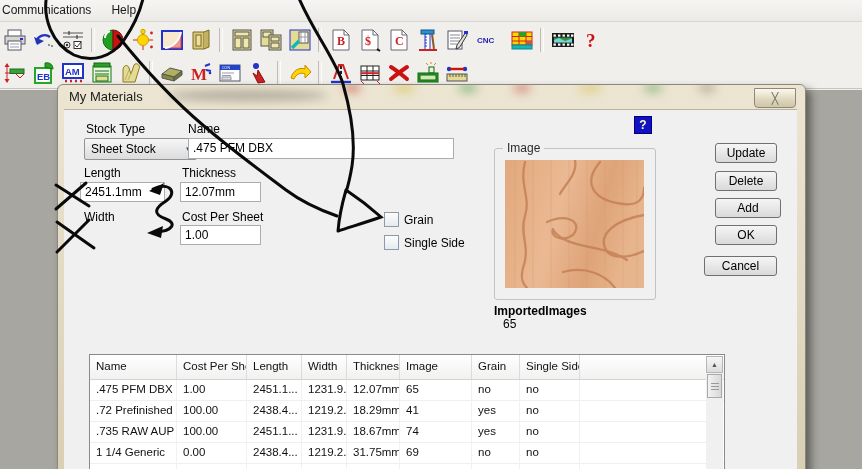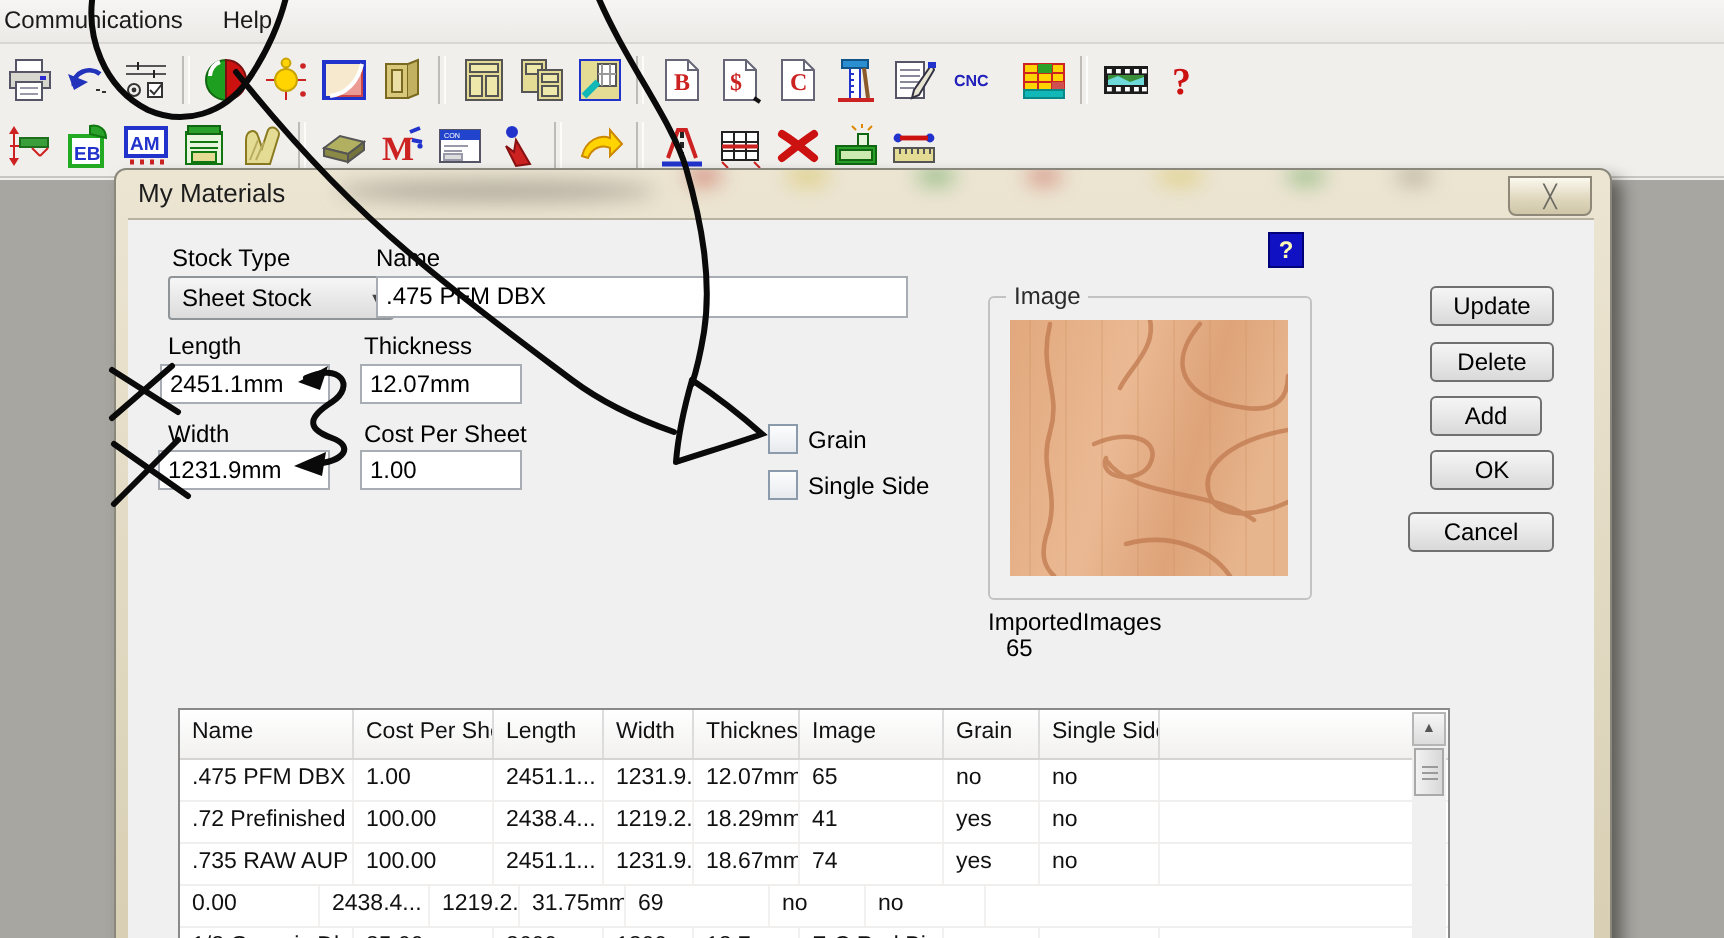--- a/index.html
+++ b/index.html
@@ -386,21 +386,20 @@
 
     <div class="helpicon" style="left:570px;top:6px;">?</div>
 
     <span class="lbl" style="left:20px;top:56px;">Length</span>
     <div class="tbx" style="left:16px;top:72px;width:85px;height:20px;">2451.1mm</div>
 
     <span class="lbl" style="left:118px;top:56px;">Thickness</span>
     <div class="tbx" style="left:116px;top:72px;width:81px;height:20px;">12.07mm</div>
 
     <span class="lbl" style="left:20px;top:100px;">Width</span>
-    <div class="tbx" style="left:15px;top:115px;width:86px;height:20px;">1231.9mm</div>
 
     <span class="lbl" style="left:118px;top:100px;">Cost Per Sheet</span>
     <div class="tbx" style="left:116px;top:115px;width:81px;height:20px;">1.00</div>
 
 
     <div class="cbrow" style="left:320px;top:102px;">
       <span class="cb"></span>
       <span>Grain</span>
     </div>
     <div class="cbrow" style="left:320px;top:125px;">
@@ -427,26 +426,26 @@
           <path d="M95,2 C78,22 86,40 118,44 C134,46 139,38 139,28"></path>
           <path d="M139,55 C110,60 94,74 100,88 C104,99 122,99 139,91"></path>
           <path d="M20,2 C14,26 26,36 20,56 C14,76 26,86 18,108 C15,119 18,124 22,128"></path>
           <path d="M42,62 C60,54 76,60 70,72 C65,82 44,80 48,69"></path>
           <path d="M48,70 C62,90 100,84 122,100"></path>
           <path d="M58,112 C80,106 100,114 110,128"></path>
           <path d="M70,0 C73,14 60,24 55,34"></path>
         </g>
       </svg>
     </div>
-    <span class="caption" style="left:430px;top:194px;">ImportedImages</span>
+    <span class="caption" style="left:430px;top:194px;font-weight:bold;">ImportedImages</span>
     <span class="caption" style="left:439px;top:207px;">65</span>
 
     <div class="btn" style="left:651px;top:33px;width:62px;height:20px;">Update</div>
     <div class="btn" style="left:651px;top:61px;width:62px;height:20px;">Delete</div>
-    <div class="btn" style="left:651px;top:88px;width:56px;height:20px;">Add</div>
+    <div class="btn" style="left:651px;top:88px;width:66px;height:20px;">Add</div>
     <div class="btn" style="left:651px;top:115px;width:62px;height:20px;">OK</div>
     <div class="btn" style="left:640px;top:146px;width:73px;height:20px;">Cancel</div>
 
     <div class="grid" style="left:25px;top:244px;width:634px;height:152px;">
       <div class="grid-head" id="grid-head">
           <div class="hc" style="width: 87px;">Name</div>
           <div class="hc" style="width: 70px;">Cost Per Sheet</div>
           <div class="hc" style="width: 55px;">Length</div>
           <div class="hc" style="width: 45px;">Width</div>
           <div class="hc" style="width: 53px;">Thickness</div>
@@ -480,20 +479,21 @@
             <div class="c" style="width: 87px;">.735 RAW AUP</div>
             <div class="c" style="width: 70px;">100.00</div>
             <div class="c" style="width: 55px;">2451.1...</div>
             <div class="c" style="width: 45px;">1231.9...</div>
             <div class="c" style="width: 53px;">18.67mm</div>
             <div class="c" style="width: 72px;">74</div>
             <div class="c" style="width: 48px;">yes</div>
             <div class="c" style="width: 60px;">no</div>
           </div>
           <div class="grid-row">
+            <div class="c" style="width: 87px;">1 1/4 Generic</div>
             <div class="c" style="width: 70px;">0.00</div>
             <div class="c" style="width: 55px;">2438.4...</div>
             <div class="c" style="width: 45px;">1219.2...</div>
             <div class="c" style="width: 53px;">31.75mm</div>
             <div class="c" style="width: 72px;">69</div>
             <div class="c" style="width: 48px;">no</div>
             <div class="c" style="width: 60px;">no</div>
           </div>
           <div class="grid-row">
             <div class="c" style="width: 87px;">1/2 Generic Dbx</div>

